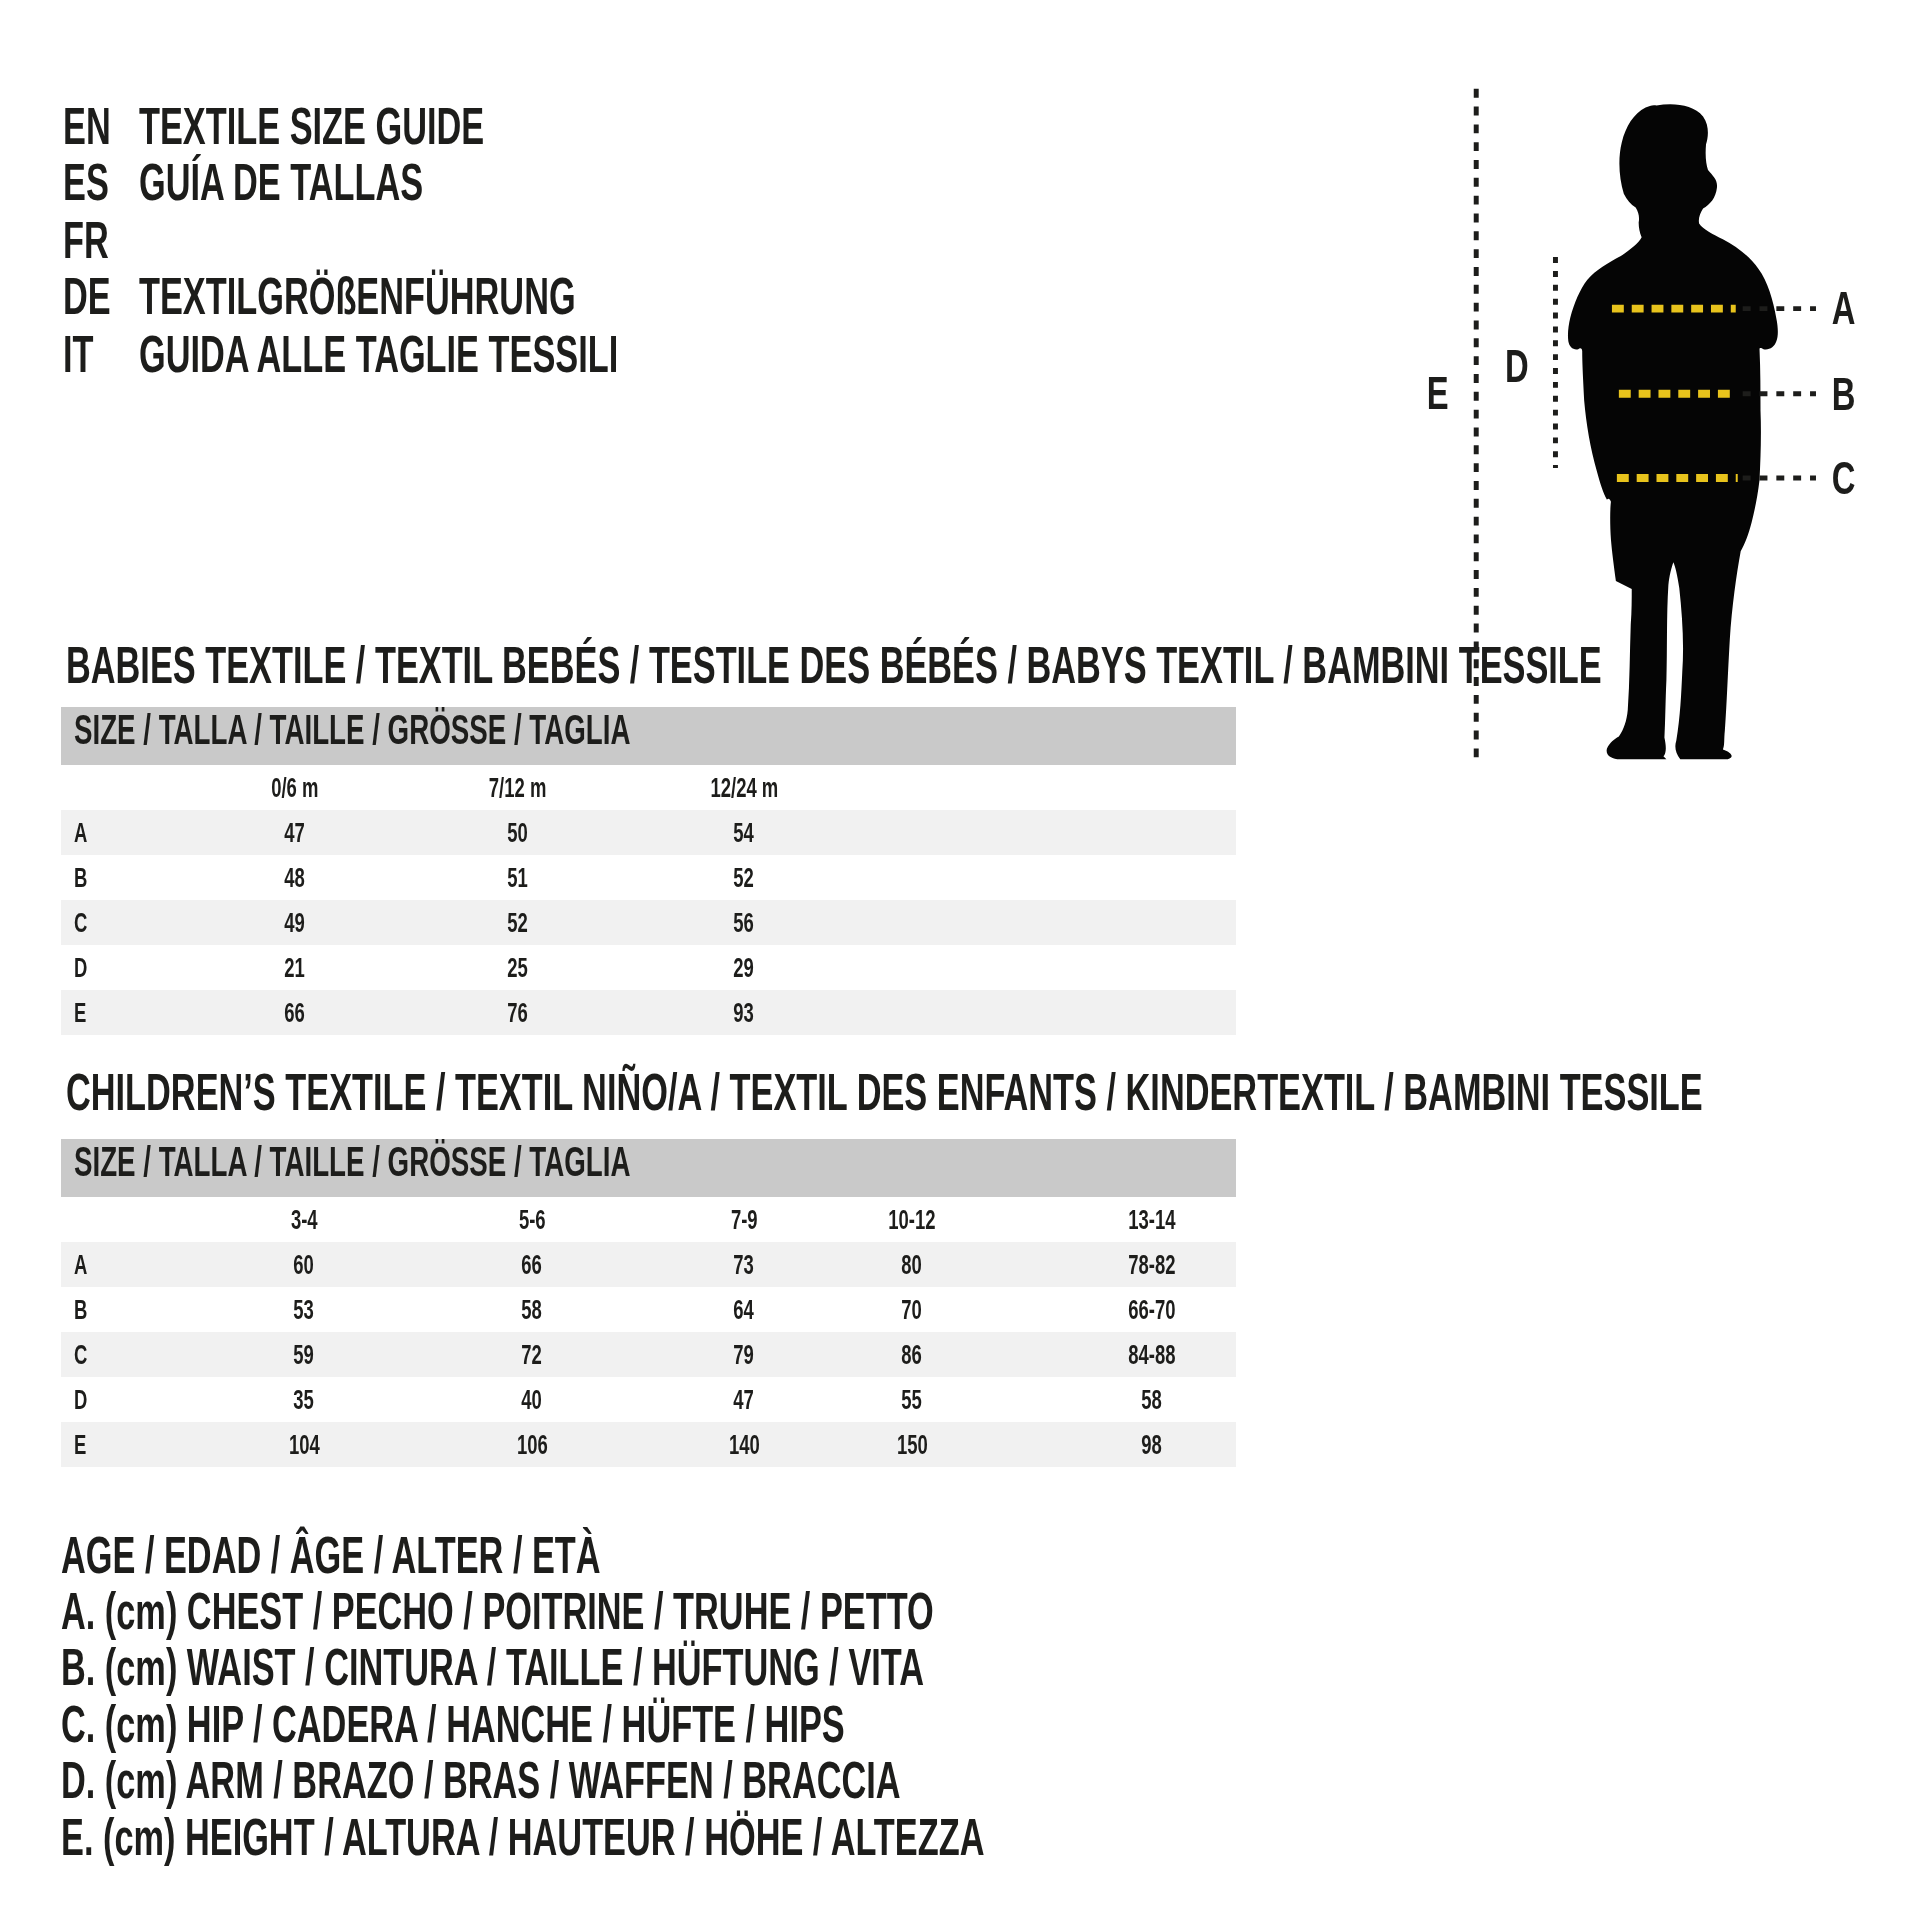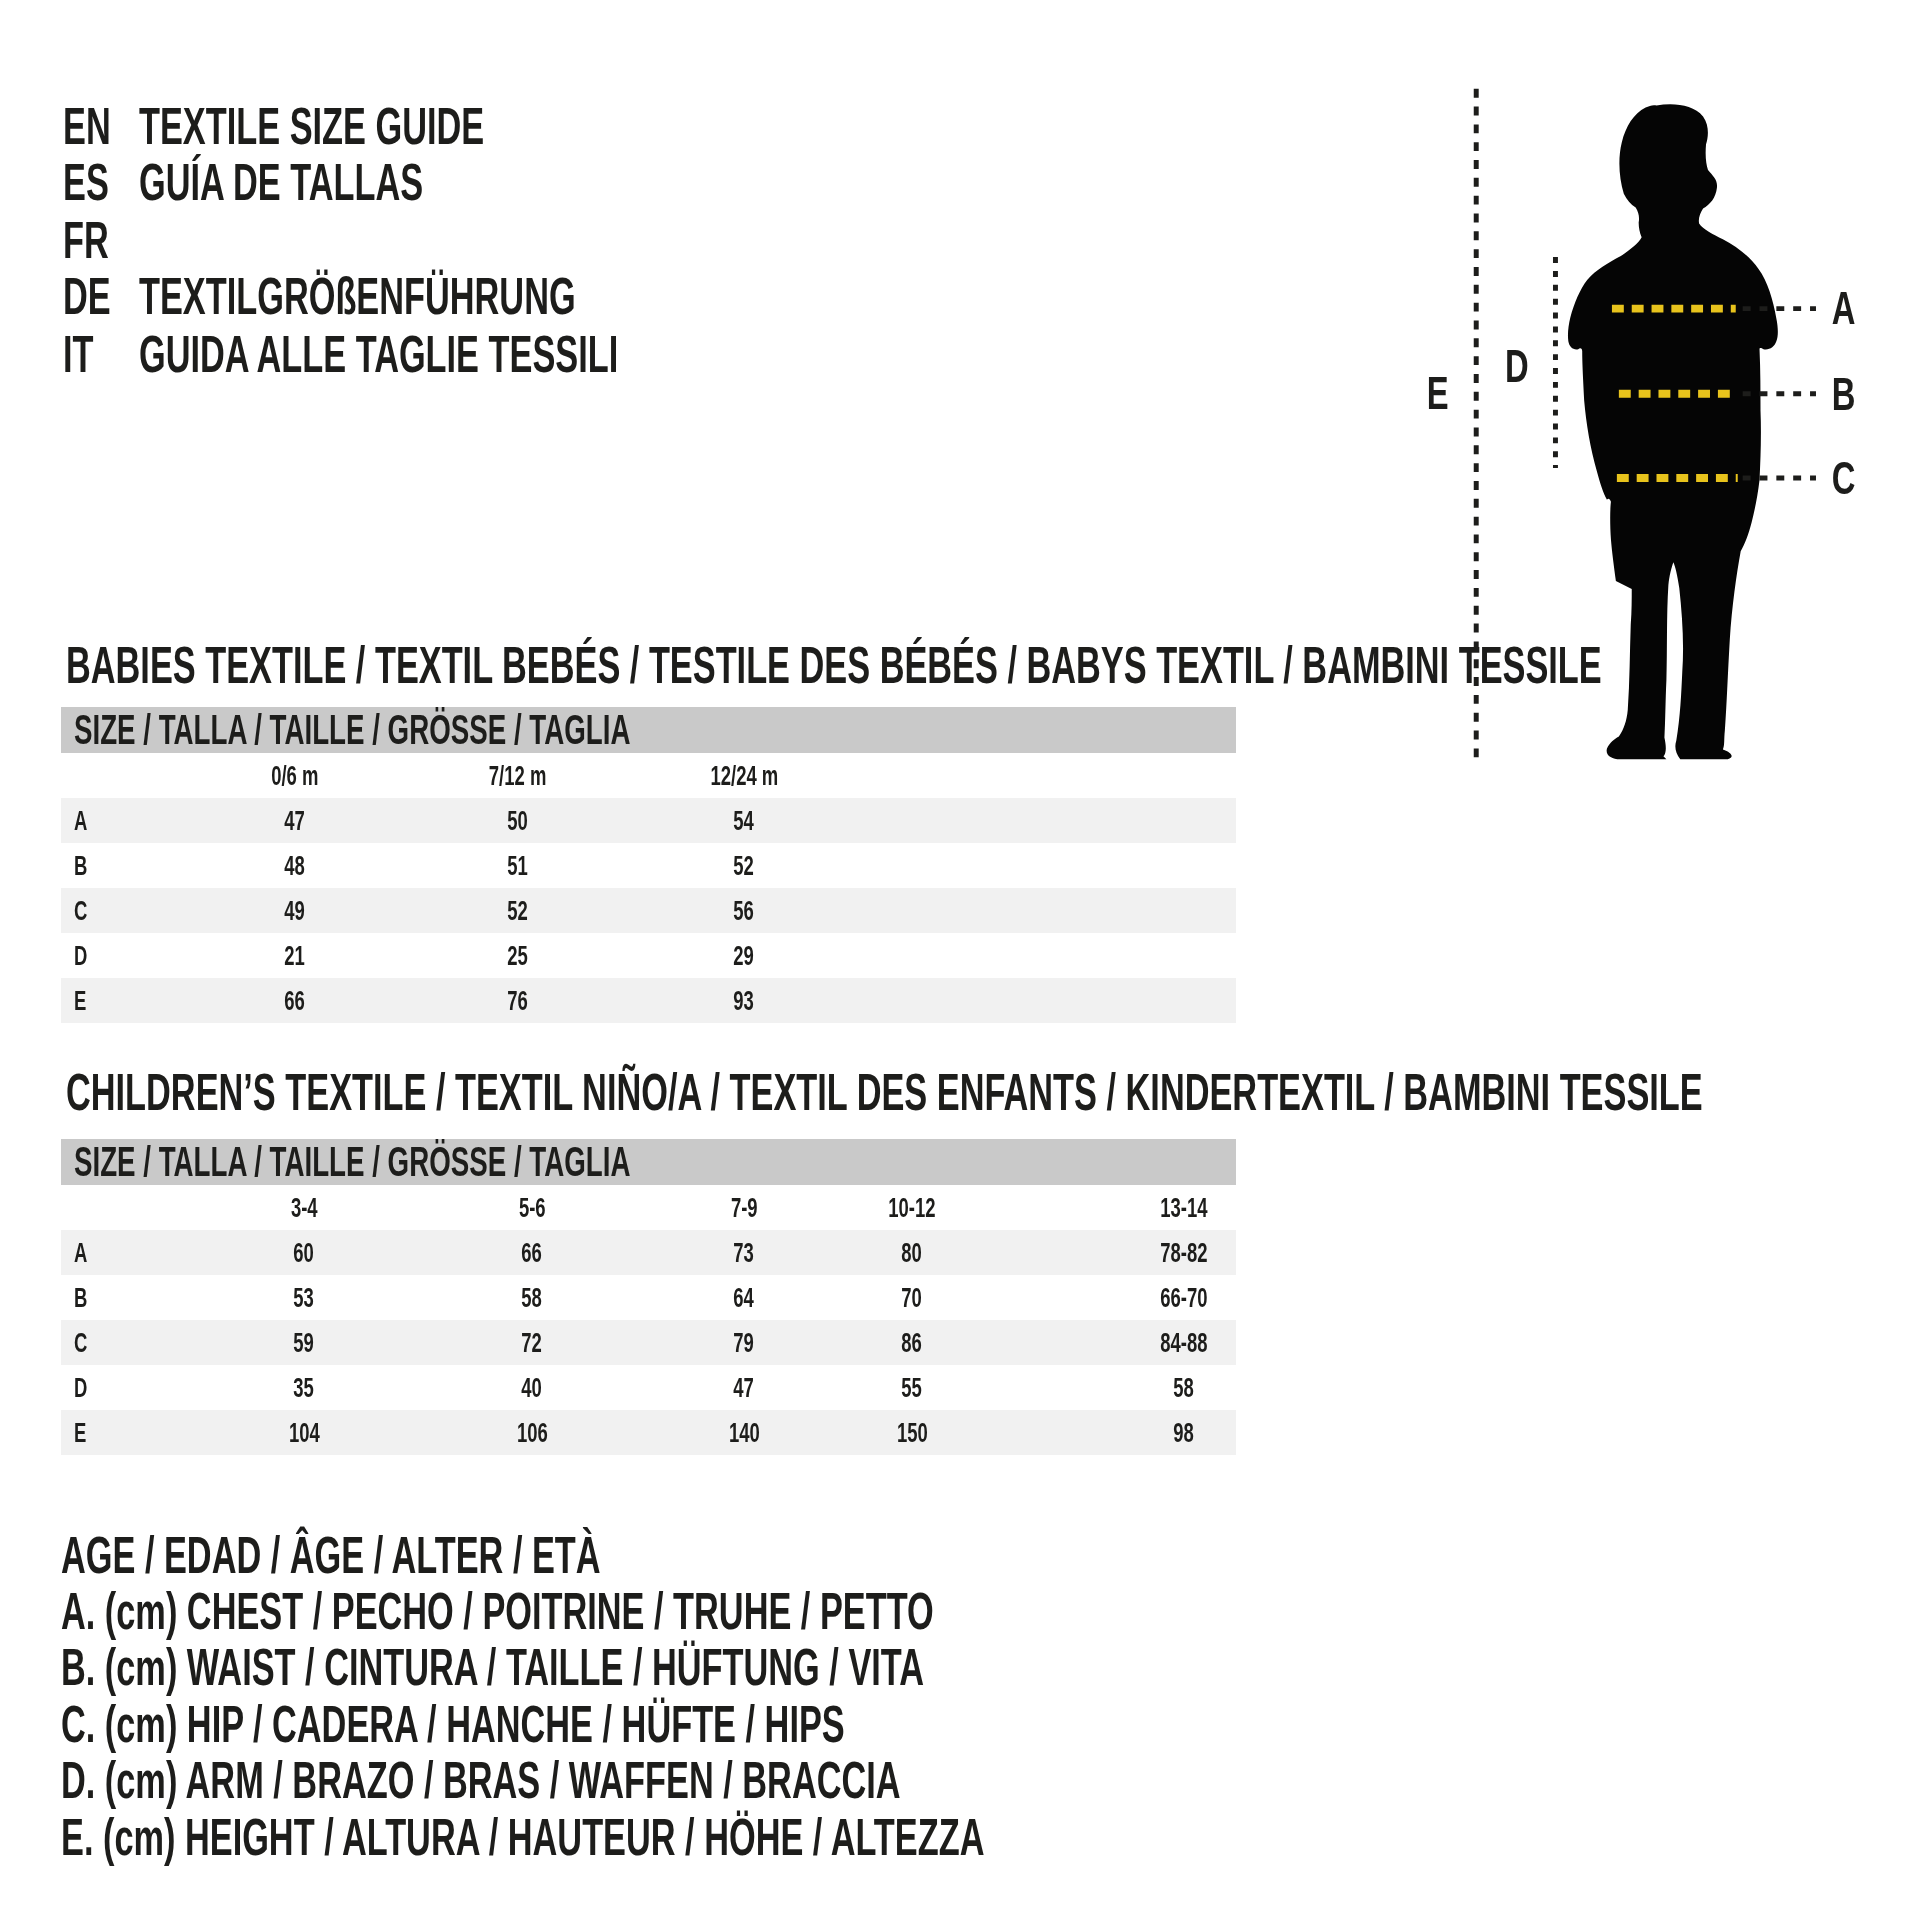--- a/index.html
+++ b/index.html
@@ -16,28 +16,28 @@
   .txt{font-weight:700;font-size:52px;line-height:46px;letter-spacing:0;}
   .tbltxt{font-weight:700;font-size:28px;}
   
   .lang-row{position:absolute;left:0;top:0;height:46px;width:1089px;}
   .lang-code{position:absolute;left:63px;top:0;}
   .lang-title{position:absolute;left:139px;top:0;}
   
   .section-heading{position:absolute;left:66px;height:46px;}
   
   .sizetable{position:absolute;left:61px;width:1175px;}
-  .bar{position:relative;width:100%;height:46px;line-height:46px;background:var(--table-header-bg,#c9c9c9);}
+  .bar{position:relative;width:100%;height:58px;line-height:46px;background:var(--table-header-bg,#c9c9c9);}
   .bar .ct{margin-left:13px;font-weight:700;font-size:42px;}
   .trow{position:relative;width:100%;height:45px;line-height:45px;}
   .stripe{background:var(--row-stripe,#f1f1f1);}
   .rowlabel{position:absolute;left:13px;top:0;}
   .cell{position:absolute;top:0;width:158px;text-align:center;}
   .b-c0{left:155px;} .b-c1{left:378px;} .b-c2{left:604px;text-align:center;}
-  .c-c0{left:164px;} .c-c1{left:392px;} .c-c2{left:604px;} .c-c3{left:772px;} .c-c4{left:1044px;}
+  .c-c0{left:164px;} .c-c1{left:392px;} .c-c2{left:604px;} .c-c3{left:772px;} .c-c4{left:1012px;}
   
   .legend-line{position:absolute;left:61px;height:46px;}
   
   .fig{position:absolute;left:1386px;top:59px;width:541px;height:733px;}
   .sil{fill:var(--silhouette,#050505);}
   .eline{stroke:var(--ink,#1d1d1b);stroke-width:5;stroke-dasharray:9 9;fill:none;}
   .dline{stroke:var(--ink,#1d1d1b);stroke-width:5;stroke-dasharray:6 8;fill:none;}
   .yline{stroke:var(--accent-yellow,#e8c31c);stroke-width:8;stroke-dasharray:12 8;fill:none;}
   .kdots{stroke:var(--ink,#1d1d1b);stroke-width:5;stroke-dasharray:8 9;fill:none;}
   .figlabel{font-weight:700;font-size:46px;fill:var(--ink,#1d1d1b);}

